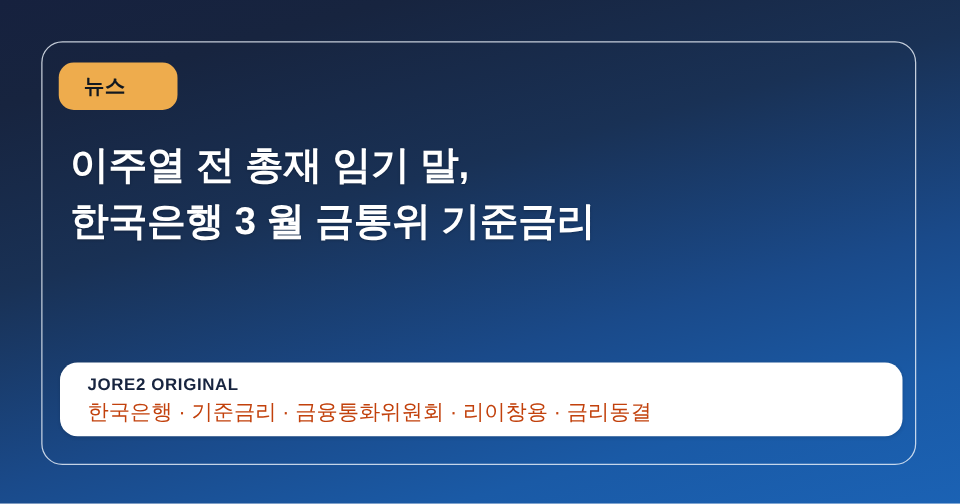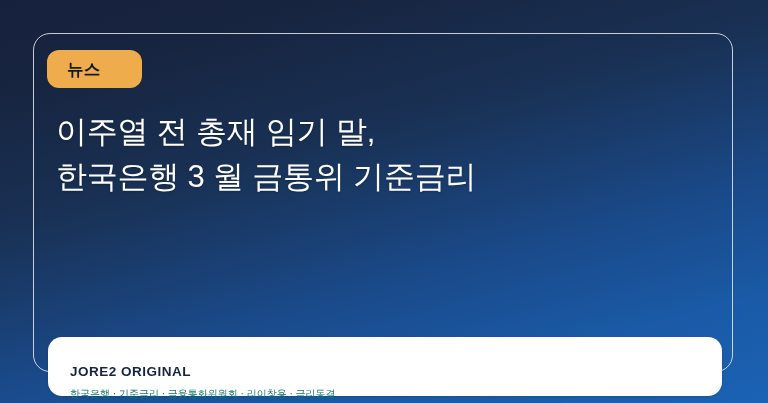--- a/index.html
+++ b/index.html
@@ -60,56 +60,55 @@
   }
 
   
   .headline {
     position: absolute;
     left: 56px;
     top: 109px;
     width: 640px;
     color: #ffffff;
     font-size: 31px;
-    font-weight: 400;
+    font-weight: 700;
     line-height: 45px;
     letter-spacing: -0.2px;
     text-shadow: 0 1px 2px rgba(0, 0, 0, 0.22);
   }
   .headline .hl-line {
     display: block;
     white-space: nowrap;
   }
 
   
   .footer-card {
     position: absolute;
     left: 48px;
     top: 290px;
     width: 674px;
     height: 59px;
     box-sizing: border-box;
     background: #ffffff;
     border-radius: 14px;
-    padding: 26px 22px 0 22px;
+    padding: 9px 22px 0 22px;
     box-shadow: 0 1px 3px rgba(0, 0, 0, 0.12);
-    margin-top: 47px;
   }
   .footer-brand {
     color: #17243f;
     font-size: 13.5px;
     font-weight: 700;
     letter-spacing: 0.5px;
     line-height: 18px;
     white-space: nowrap;
   }
   .footer-tags {
     margin-top: 4px;
-    color: #0f766e;
-    font-size: 10px;
+    color: #c2410c;
+    font-size: 17px;
     font-weight: 400;
     line-height: 18px;
     white-space: nowrap;
   }
 </style>
 </head>
 <body>
 
 <div class="canvas">
 

